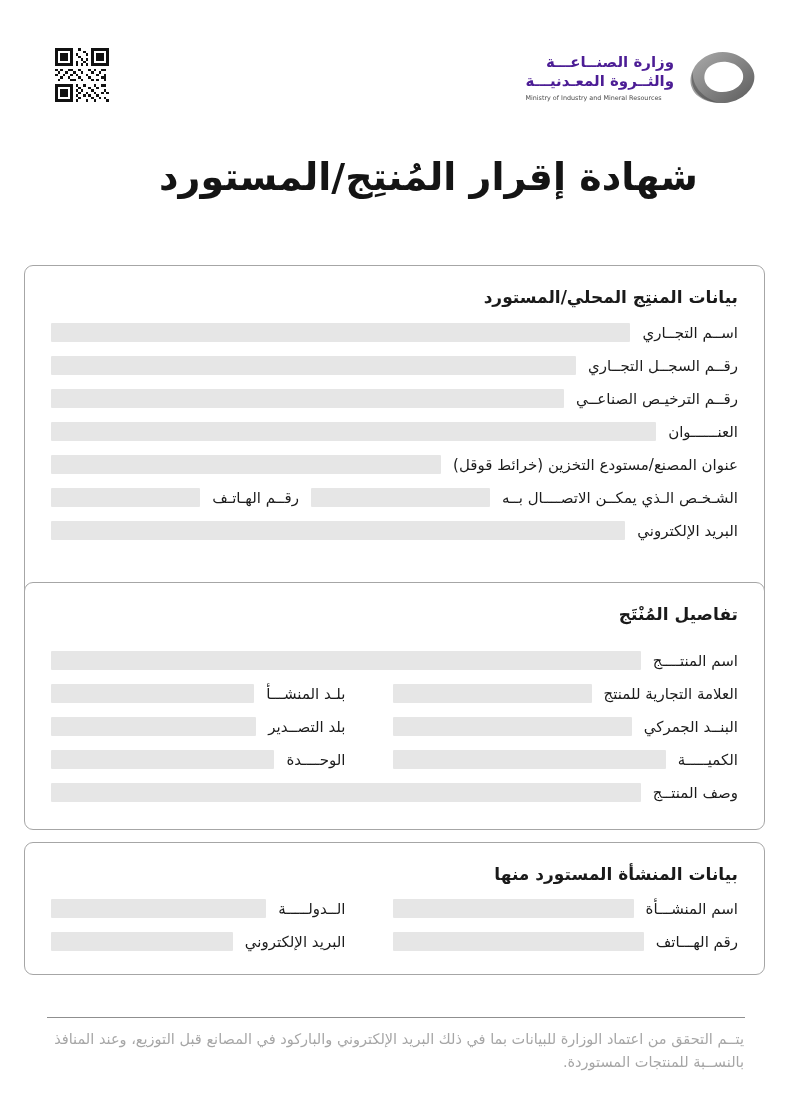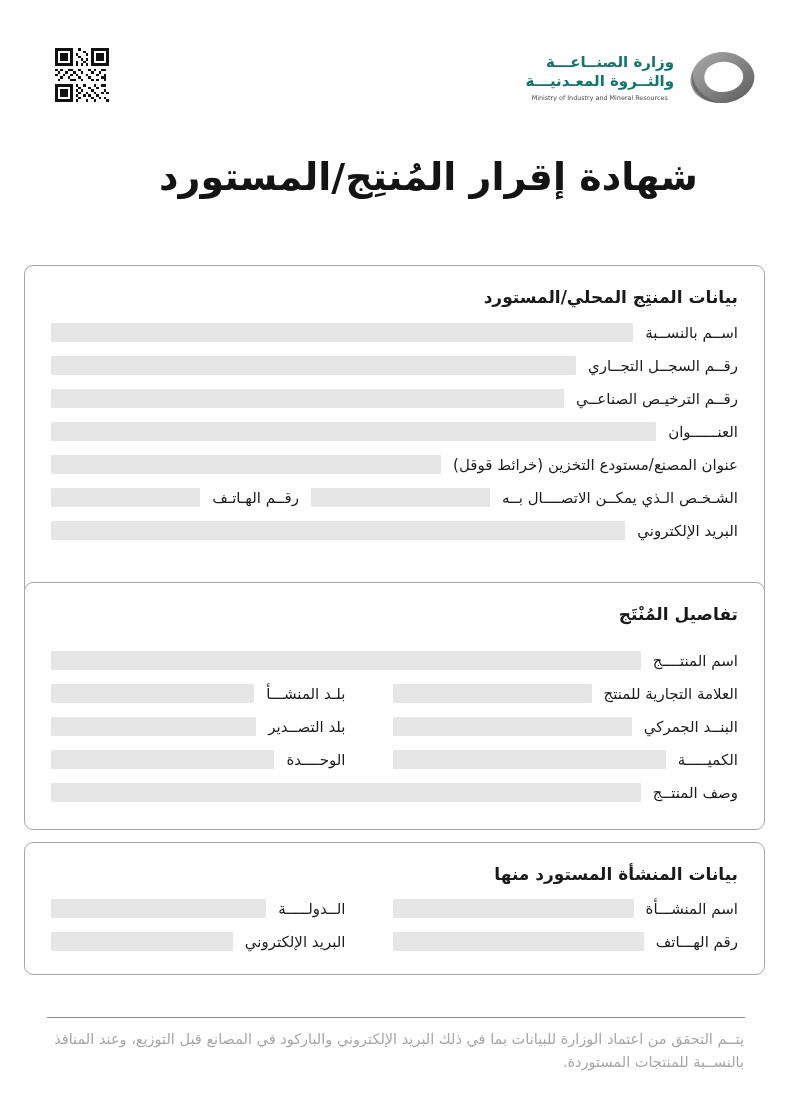--- a/index.html
+++ b/index.html
@@ -3,22 +3,22 @@
 <meta charset="utf-8">
 <style>
   html,body{margin:0;padding:0;background:#ffffff;}
   body{width:789px;height:1118px;position:relative;overflow:hidden;
        font-family:"DejaVu Sans","Liberation Sans",sans-serif;color:#1a1a1a;}
 
   
   .qr{position:absolute;top:48px;left:55px;width:54px;height:54px;}
   .logo{position:absolute;top:46px;right:30px;display:flex;align-items:flex-start;gap:9px;}
   .logo-text{text-align:right;direction:rtl;margin-top:7px;}
-  .logo-ar{font-size:15px;font-weight:bold;line-height:19px;color:#0f766e;white-space:nowrap;}
-  .logo-en{font-size:6.4px;color:#4a4a4a;margin-top:3px;direction:ltr;text-align:center;white-space:nowrap;}
+  .logo-ar{font-size:15px;font-weight:bold;line-height:19px;color:#4c1d95;white-space:nowrap;}
+  .logo-en{font-size:6.4px;color:#4a4a4a;margin-top:3px;direction:ltr;text-align:left;white-space:nowrap;}
   .logo-mark{width:76px;height:62px;}
 
   
   .title{position:absolute;top:147px;left:0;width:100%;text-align:center;
          font-size:38px;font-weight:bold;line-height:60px;color:#141414;direction:rtl;padding-left:34px;}
 
   
   .box{position:absolute;left:24px;width:741px;box-sizing:border-box;
        border:1.5px solid #a6a6a6;border-radius:9px;background:#fff;
        padding:19px 26px 0 26px;direction:rtl;}
@@ -163,21 +163,21 @@
       <path fill="#4f4f4f" opacity="0.55" d="M10 24 C8 38 18 52 37 57 C28 57 13 53 9 42 C6 35 8 28 10 24 Z"></path>
     </svg>
   </div>
 
   <div class="title">شهادة إقرار المُنتِج/المستورد</div>
 
   <div class="box" id="sec-producer">
     <h2>بيانات المنتِج المحلي/المستورد</h2>
 
     <div class="row">
-      <span class="lbl">اســم بالنســبة</span>
+      <span class="lbl">اســم التجــاري</span>
       <div class="bar"></div>
     </div>
     <div class="row">
       <span class="lbl">رقــم السجــل التجــاري</span>
       <div class="bar"></div>
     </div>
     <div class="row">
       <span class="lbl">رقــم الترخيـص الصناعــي</span>
       <div class="bar"></div>
     </div>

